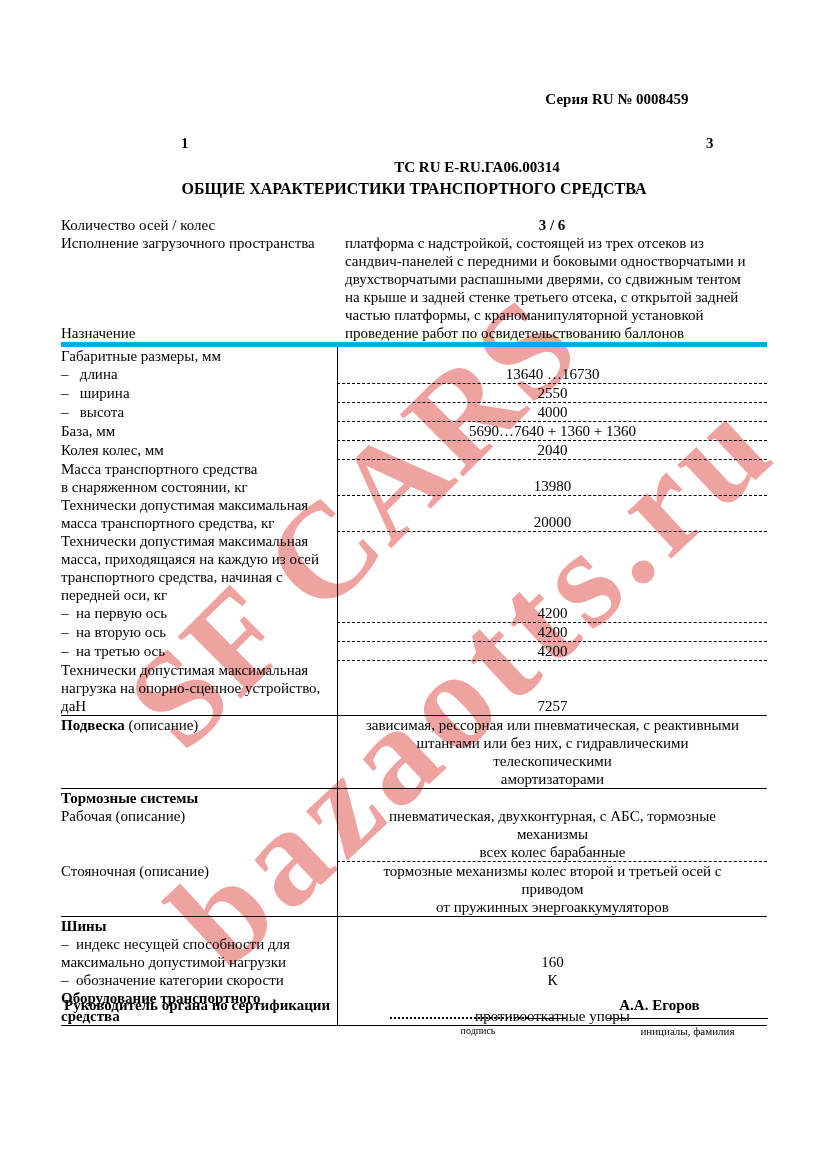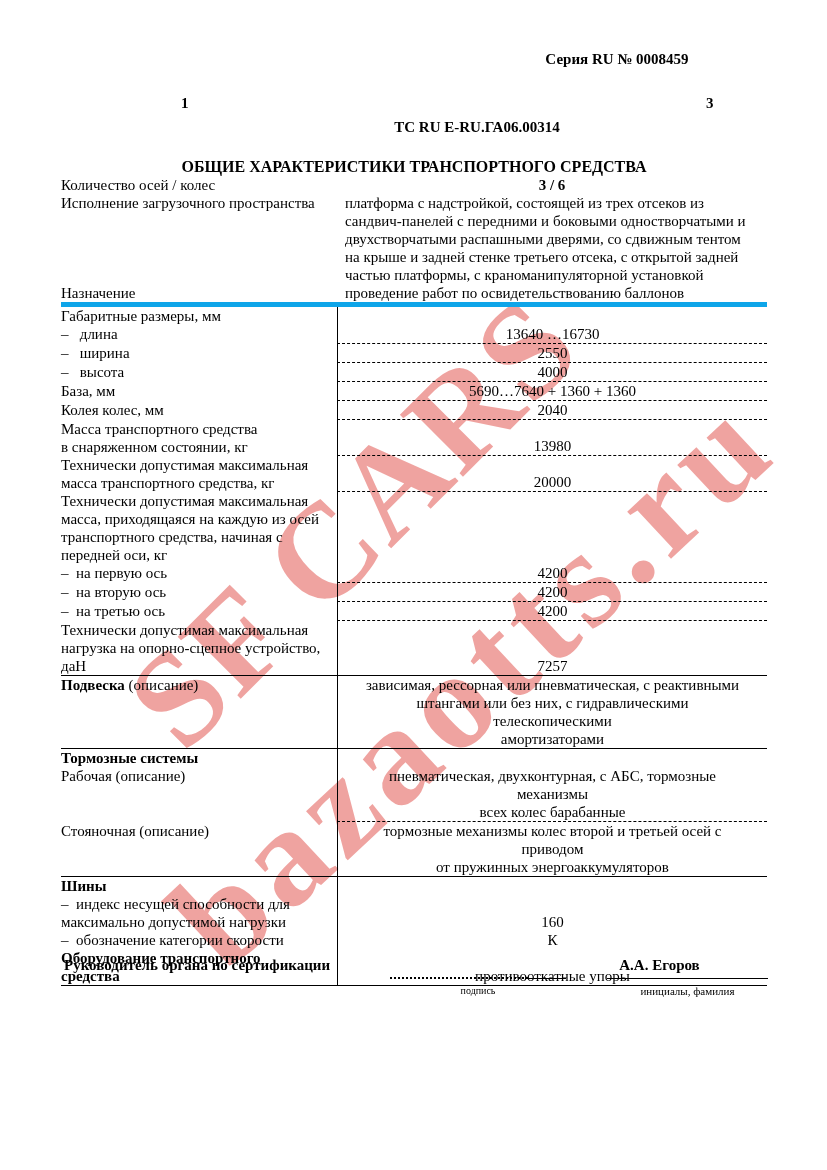--- a/index.html
+++ b/index.html
@@ -5,27 +5,27 @@
   html,body{margin:0;padding:0;background:#fff;}
   .page{position:relative;width:827px;height:1170px;background:#ffffff;overflow:hidden;
         font-family:"Liberation Serif", serif;font-size:15px;line-height:18px;color:#000;}
   
   .wm{position:absolute;font-weight:bold;white-space:nowrap;pointer-events:none;z-index:1;}
   .wm1{left:353px;top:523px;font-size:135px;letter-spacing:2px;
        transform:translate(-50%,-50%) rotate(-45deg);}
   .wm2{left:472px;top:680px;font-size:140px;letter-spacing:8px;
        transform:translate(-50%,-50%) rotate(-43deg);}
   
-  .content{position:absolute;inset:0;z-index:2;}
+  .content{position:absolute;inset:0;z-index:2;margin-top:40px;}
   .series{position:absolute;top:50px;left:467px;width:300px;text-align:center;font-weight:bold;}
   .pageno{position:absolute;font-weight:bold;}
   .pageno-left{left:181px;top:94px;}
   .pageno-right{left:706px;top:94px;}
   .docnum{position:absolute;top:118px;left:327px;width:300px;text-align:center;font-weight:bold;}
-  .title{position:absolute;top:158px;left:61px;width:706px;text-align:center;
+  .title{position:absolute;top:140px;left:61px;width:706px;text-align:center;
          font-weight:bold;font-size:16px;}
   
   .intro{position:absolute;top:176px;left:61px;width:706px;}
   .i-row{display:flex;}
   .i-lbl{width:276px;flex:none;}
   .i-val{flex:1;white-space:pre-line;}
   .i-val.left{padding-left:8px;text-align:left;}
   .i-val.center{text-align:center;font-weight:bold;}
   
   .dtable{position:absolute;top:302px;left:61px;width:706px;border-top:5px solid #0ea5e9;}

